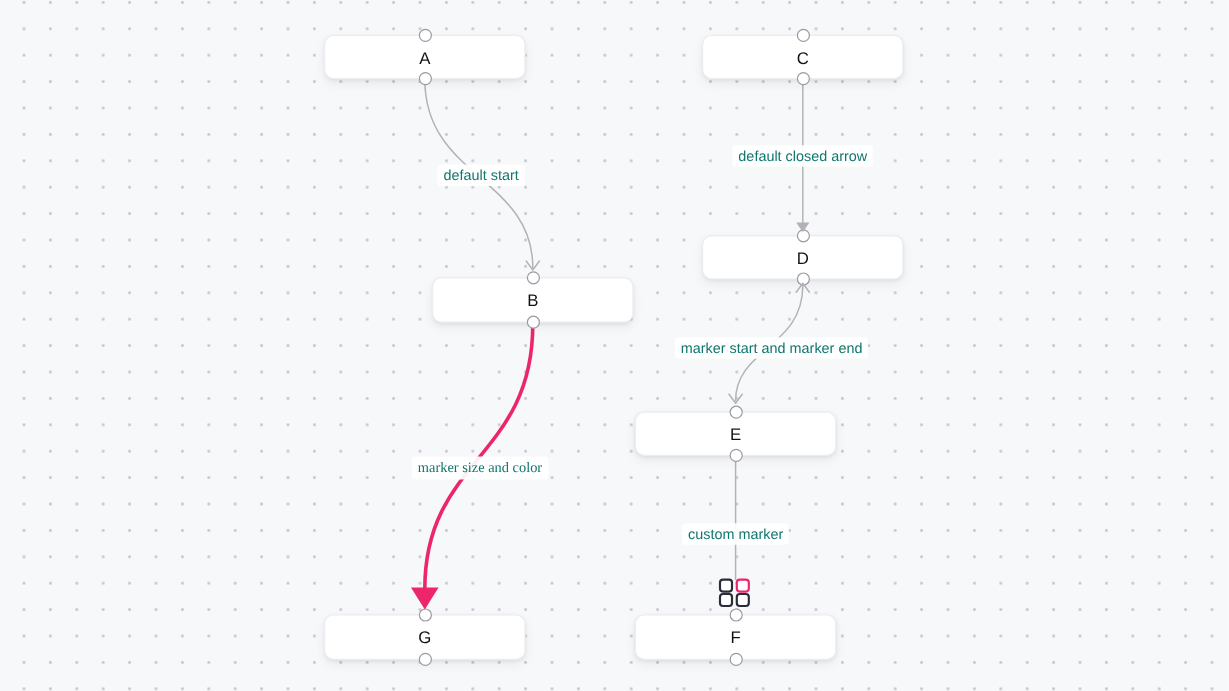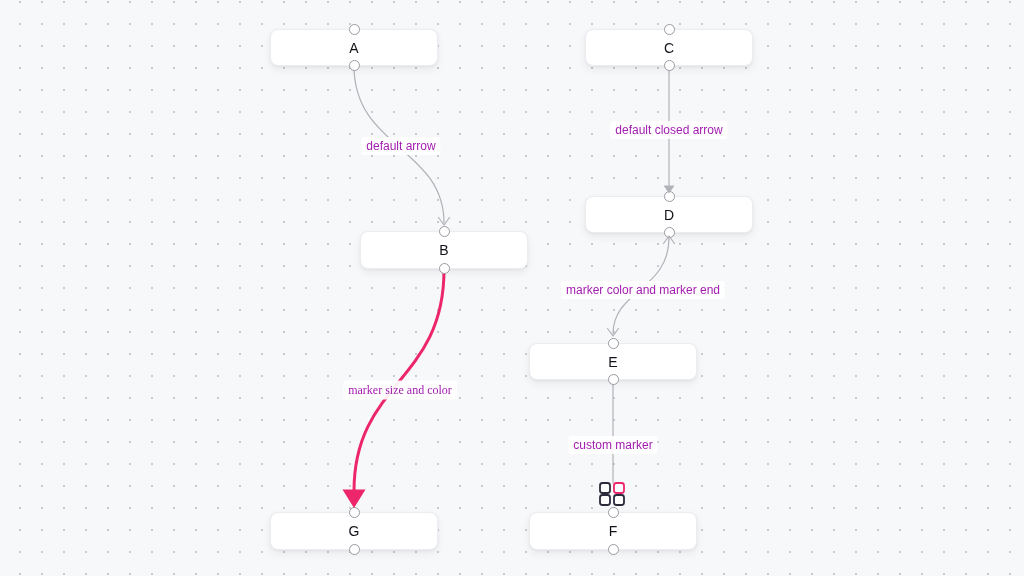--- a/index.html
+++ b/index.html
@@ -35,21 +35,21 @@
     width:9px;height:9px;margin-left:-5.5px;
     background:#fff;border:1.5px solid #9a9aa3;border-radius:50%;
     box-sizing:content-box;
   }
   .handle.top{top:-6px;}
   .handle.bottom{bottom:-6px;}
   .edge-label{
     position:absolute;transform:translate(-50%,-50%);
     background:rgba(255,255,255,0.92);
     padding:2px 5px;border-radius:3px;
-    font-size:12px;color:#a21caf;white-space:nowrap;
+    font-size:12px;color:#0f766e;white-space:nowrap;
   }
 </style>
 </head>
 <body>
 
 <div class="canvas">
   <svg id="edges-layer" class="layer">
       <path d="M 354,66 C 354,148 444,148 444,223" fill="none" stroke="#b1b1b7" stroke-width="1.2" stroke-linecap="round"></path>
       <path d="M 669,66 L 669,186" fill="none" stroke="#b1b1b7" stroke-width="1.2" stroke-linecap="round"></path>
       <path d="M 669,238 C 669,290 613,290 613,334" fill="none" stroke="#b1b1b7" stroke-width="1.2" stroke-linecap="round"></path>
@@ -98,19 +98,19 @@
       <path d="M 663.5,185.5 L 674.5,185.5 L 669,193.5 Z" fill="#b1b1b7"></path>
       <path d="M 663.5,243.5 L 669,236 L 674.5,243.5" fill="none" stroke="#b1b1b7" stroke-width="1.2" stroke-linecap="round" stroke-linejoin="round"></path>
       <path d="M 607.5,328.5 L 613,336 L 618.5,328.5" fill="none" stroke="#b1b1b7" stroke-width="1.2" stroke-linecap="round" stroke-linejoin="round"></path>
       <rect x="600" y="483" width="10" height="10" rx="2.5" fill="#ffffff" stroke="#2b2b3b" stroke-width="1.8"></rect>
       <rect x="614" y="483" width="10" height="10" rx="2.5" fill="#ffffff" stroke="#ed256a" stroke-width="1.8"></rect>
       <rect x="600" y="495" width="10" height="10" rx="2.5" fill="#ffffff" stroke="#2b2b3b" stroke-width="1.8"></rect>
       <rect x="614" y="495" width="10" height="10" rx="2.5" fill="#ffffff" stroke="#2b2b3b" stroke-width="1.8"></rect>
       <path d="M 342.5,489.5 L 365.5,489.5 L 354,508 Z" fill="#ed256a"></path>
     </svg>
   <div id="labels-layer">
-      <div class="edge-label" style="left: 401px; top: 146px;">default arrow</div>
+      <div class="edge-label" style="left: 401px; top: 146px;">default start</div>
       <div class="edge-label" style="left: 669px; top: 130px;">default closed arrow</div>
-      <div class="edge-label" style="left: 643px; top: 290px;">marker color and marker end</div>
+      <div class="edge-label" style="left: 643px; top: 290px;">marker start and marker end</div>
       <div class="edge-label" style="left: 613px; top: 445px; text-align: right;">custom marker</div>
       <div class="edge-label" style="left: 400px; top: 390px; font-family: Liberation Serif, serif;">marker size and color</div>
     </div>
 </div>
 
 </body></html>

